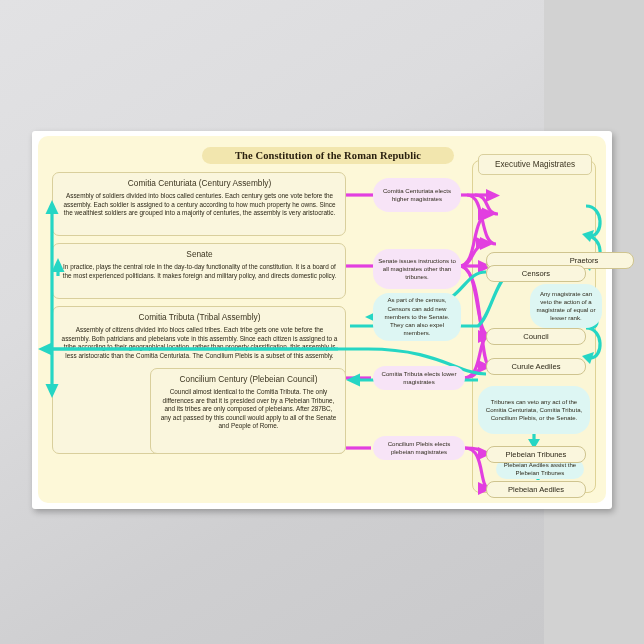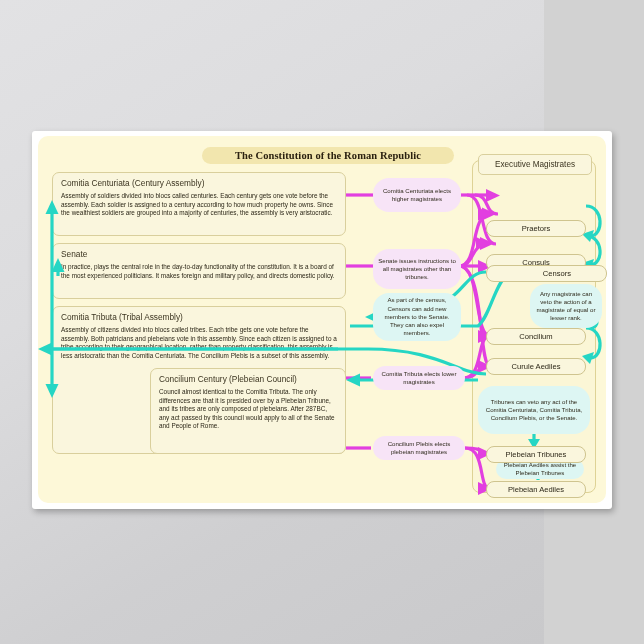--- a/index.html
+++ b/index.html
@@ -37,20 +37,21 @@
   }
 
   
   .box{
     position:absolute;
     background:#faf6dd;
     border:1px solid #d9cf9c;
     border-radius:7px;
     box-sizing:border-box;
     padding:5px 7px 13px 8px;
+    text-align:center;
   }
   .box .bt{
     display:block;font-size:8.3px;color:#3b3420;margin-bottom:3px;line-height:11px;
   }
   .box .bb{
     display:block;font-size:6.4px;color:#2c2718;line-height:8.6px;
   }
 
   #box-cc{left:14px;top:36px;width:294px;height:64px;}
   #box-sen{left:14px;top:107px;width:294px;height:56px;}
@@ -70,22 +71,22 @@
   }
 
   
   .mag{
     position:absolute;height:15px;width:98px;left:448px;
     background:#faf6dd;border:1px solid #cfc48f;border-radius:8px;
     display:flex;align-items:center;justify-content:center;
     font-size:7.6px;color:#2c2718;z-index:6;
   }
   #mag-consuls{top:70px;margin-top:48px;}
-  #mag-praetors{top:84px;}
-  #mag-censors{top:129px;padding-left:21px;}
+  #mag-praetors{top:116px;padding-left:48px;}
+  #mag-censors{top:129px;}
   #mag-quaestors{top:192px;}
   #mag-curule{top:222px;}
   #mag-ptrib{top:310px;}
   #mag-paed{top:345px;}
 
   
   .bub{
     position:absolute;box-sizing:border-box;
     text-align:center;
     font-size:6.1px;line-height:8.2px;color:#2f2a1c;
@@ -209,21 +210,21 @@
         <span class="bt">Concilium Century (Plebeian Council)</span>
         <span class="bb">Council almost identical to the Comitia Tributa.  The only differences are that it is presided over by a Plebeian Tribune, and its tribes are only composed of plebeians.  After 287BC, any act passed by this council would apply to all of the Senate and People of Rome.</span>
       </div>
 
       <div id="exec-col"></div>
       <div id="exec-head">Executive Magistrates</div>
 
       <div class="mag" id="mag-consuls">Consuls</div>
       <div class="mag" id="mag-praetors">Praetors</div>
       <div class="mag" id="mag-censors">Censors</div>
-      <div class="mag" id="mag-quaestors">Concilium</div>
+      <div class="mag" id="mag-quaestors">Council</div>
       <div class="mag" id="mag-curule">Curule Aediles</div>
       <div class="mag" id="mag-ptrib">Plebeian Tribunes</div>
       <div class="mag" id="mag-paed">Plebeian Aediles</div>
 
       <div class="bub pink" id="bub-ccelect">Comitia Centuriata elects higher magistrates</div>
       <div class="bub pink" id="bub-senate">Senate issues instructions to all magistrates other than tribunes.</div>
       <div class="bub cyan" id="bub-census">As part of the census, Censors can add new members to the Senate.  They can also expel members.</div>
       <div class="bub pink" id="bub-ctelect">Comitia Tributa elects lower magistrates</div>
       <div class="bub pink" id="bub-cpelect">Concilium Plebis elects plebeian magistrates</div>
       <div class="bub cyan" id="bub-veto">Any magistrate can veto the action of a magistrate of equal or lesser rank.</div>

